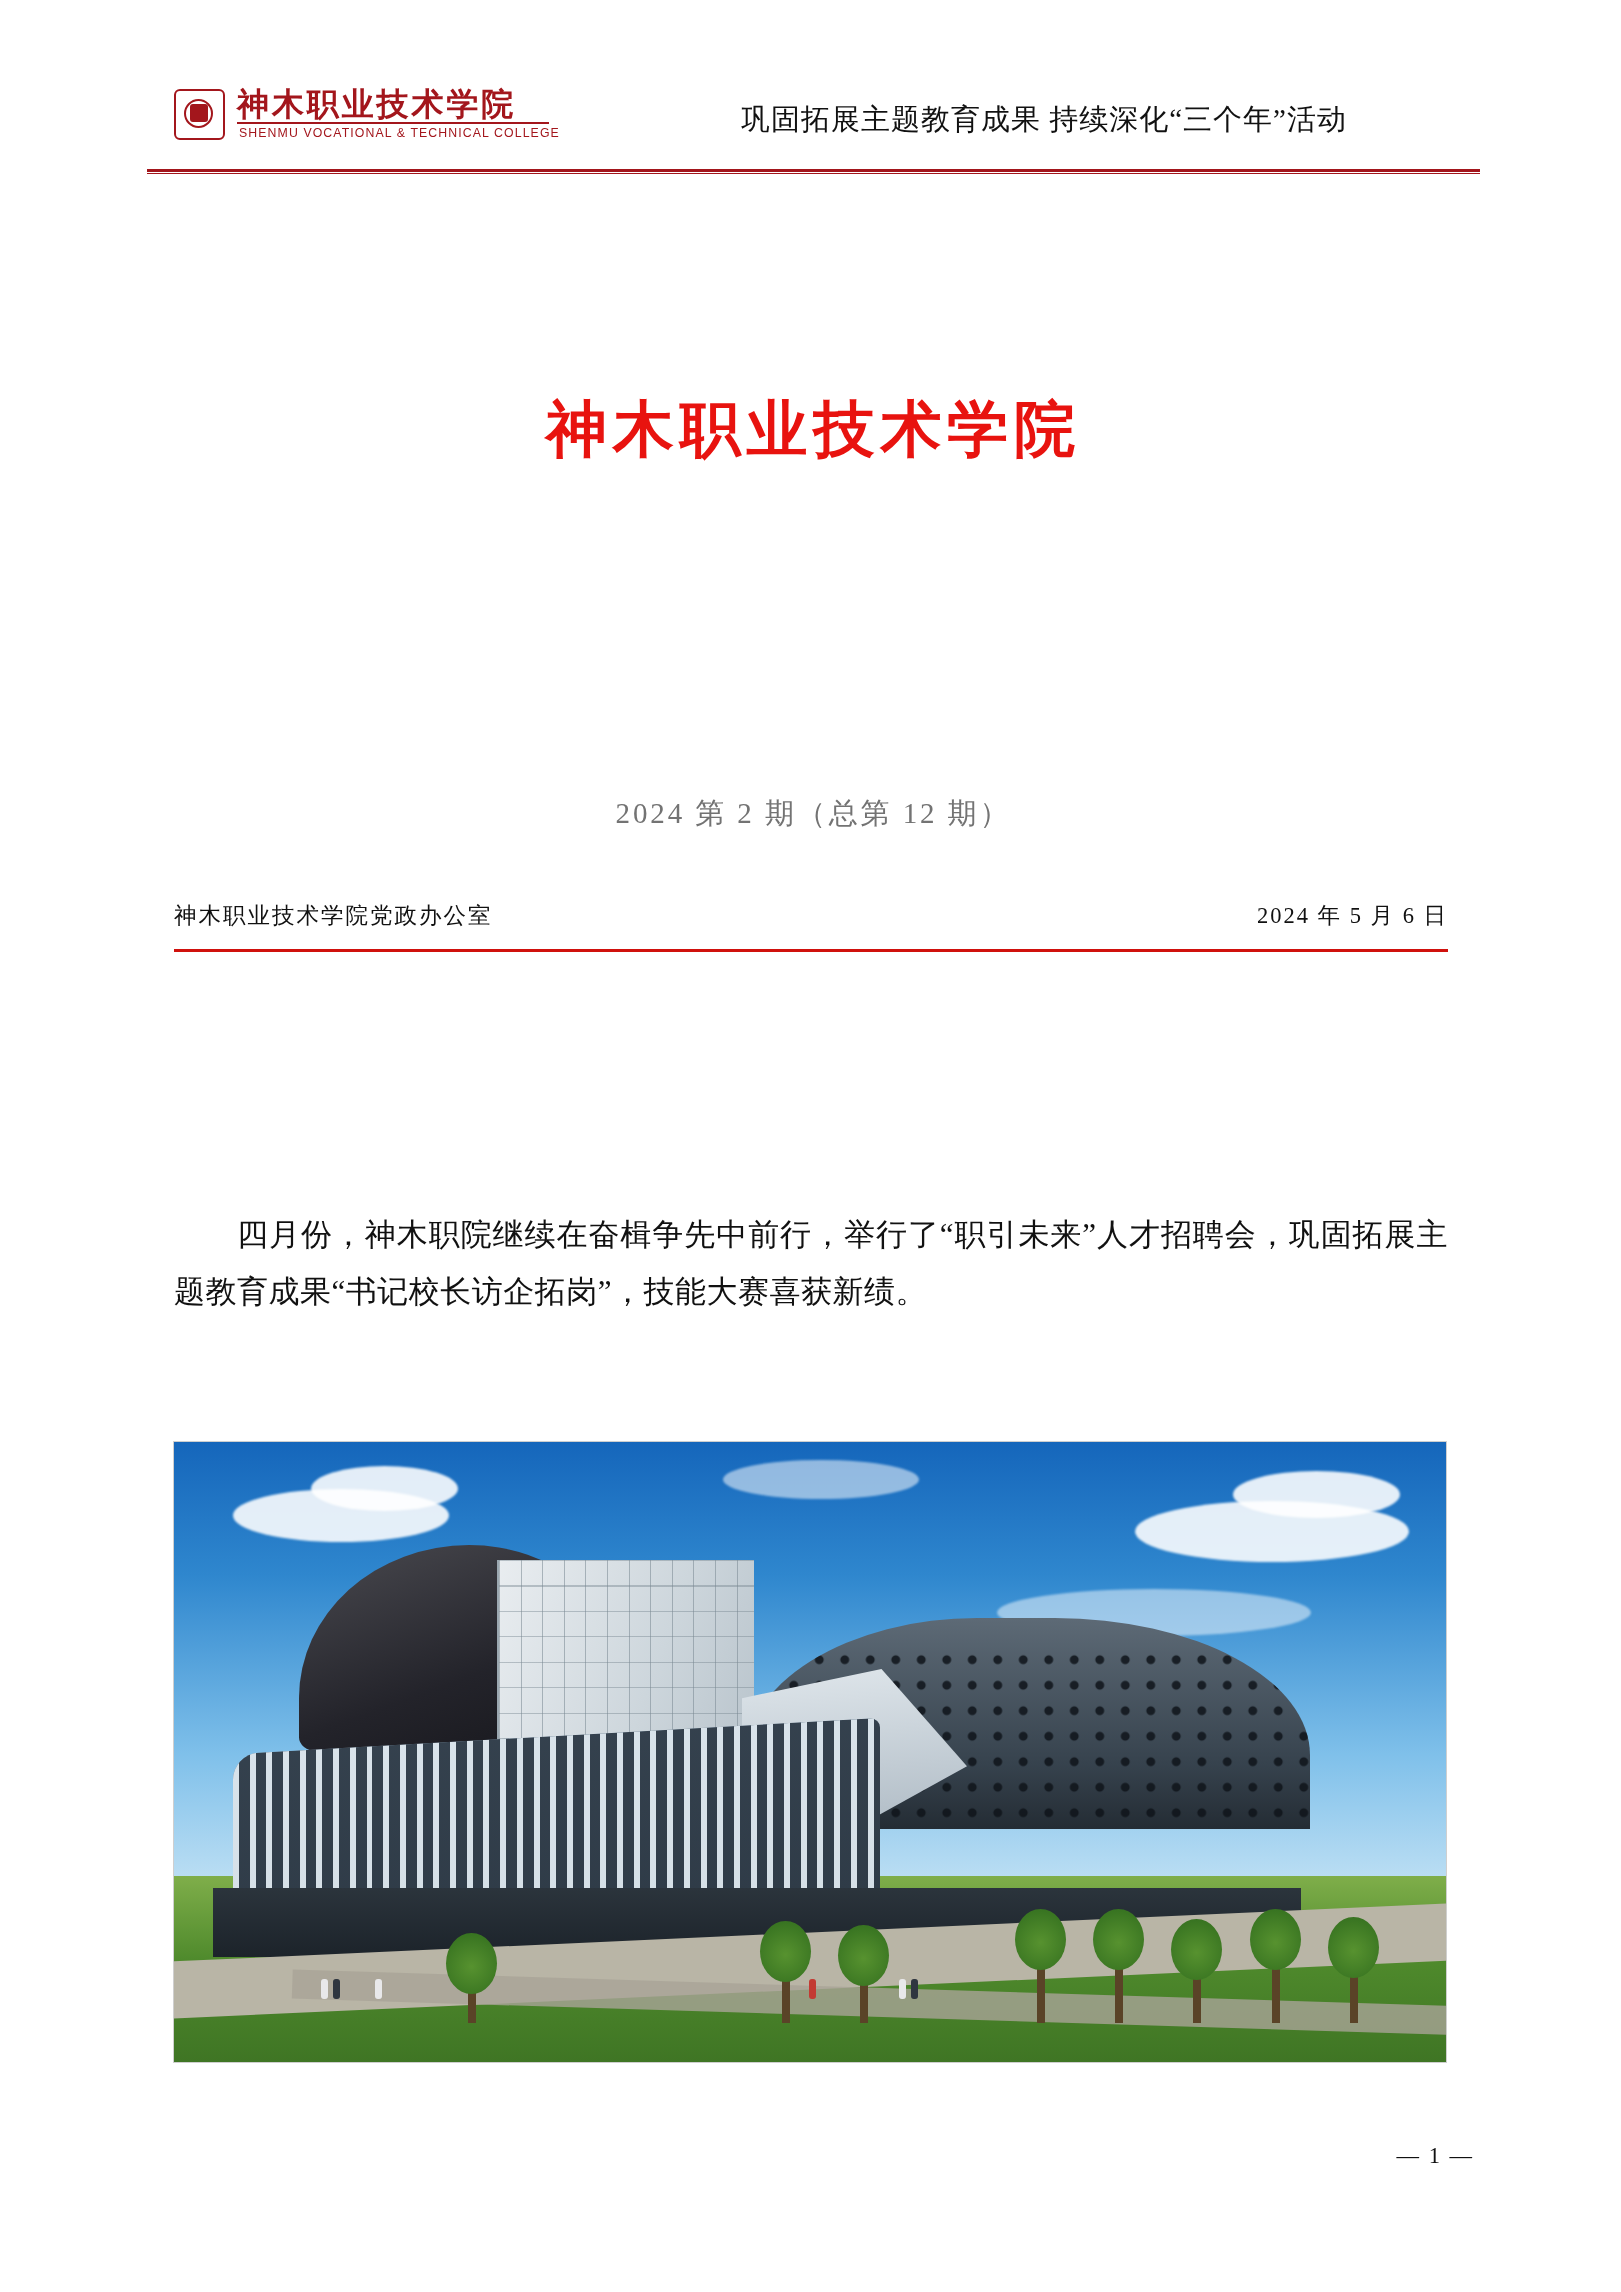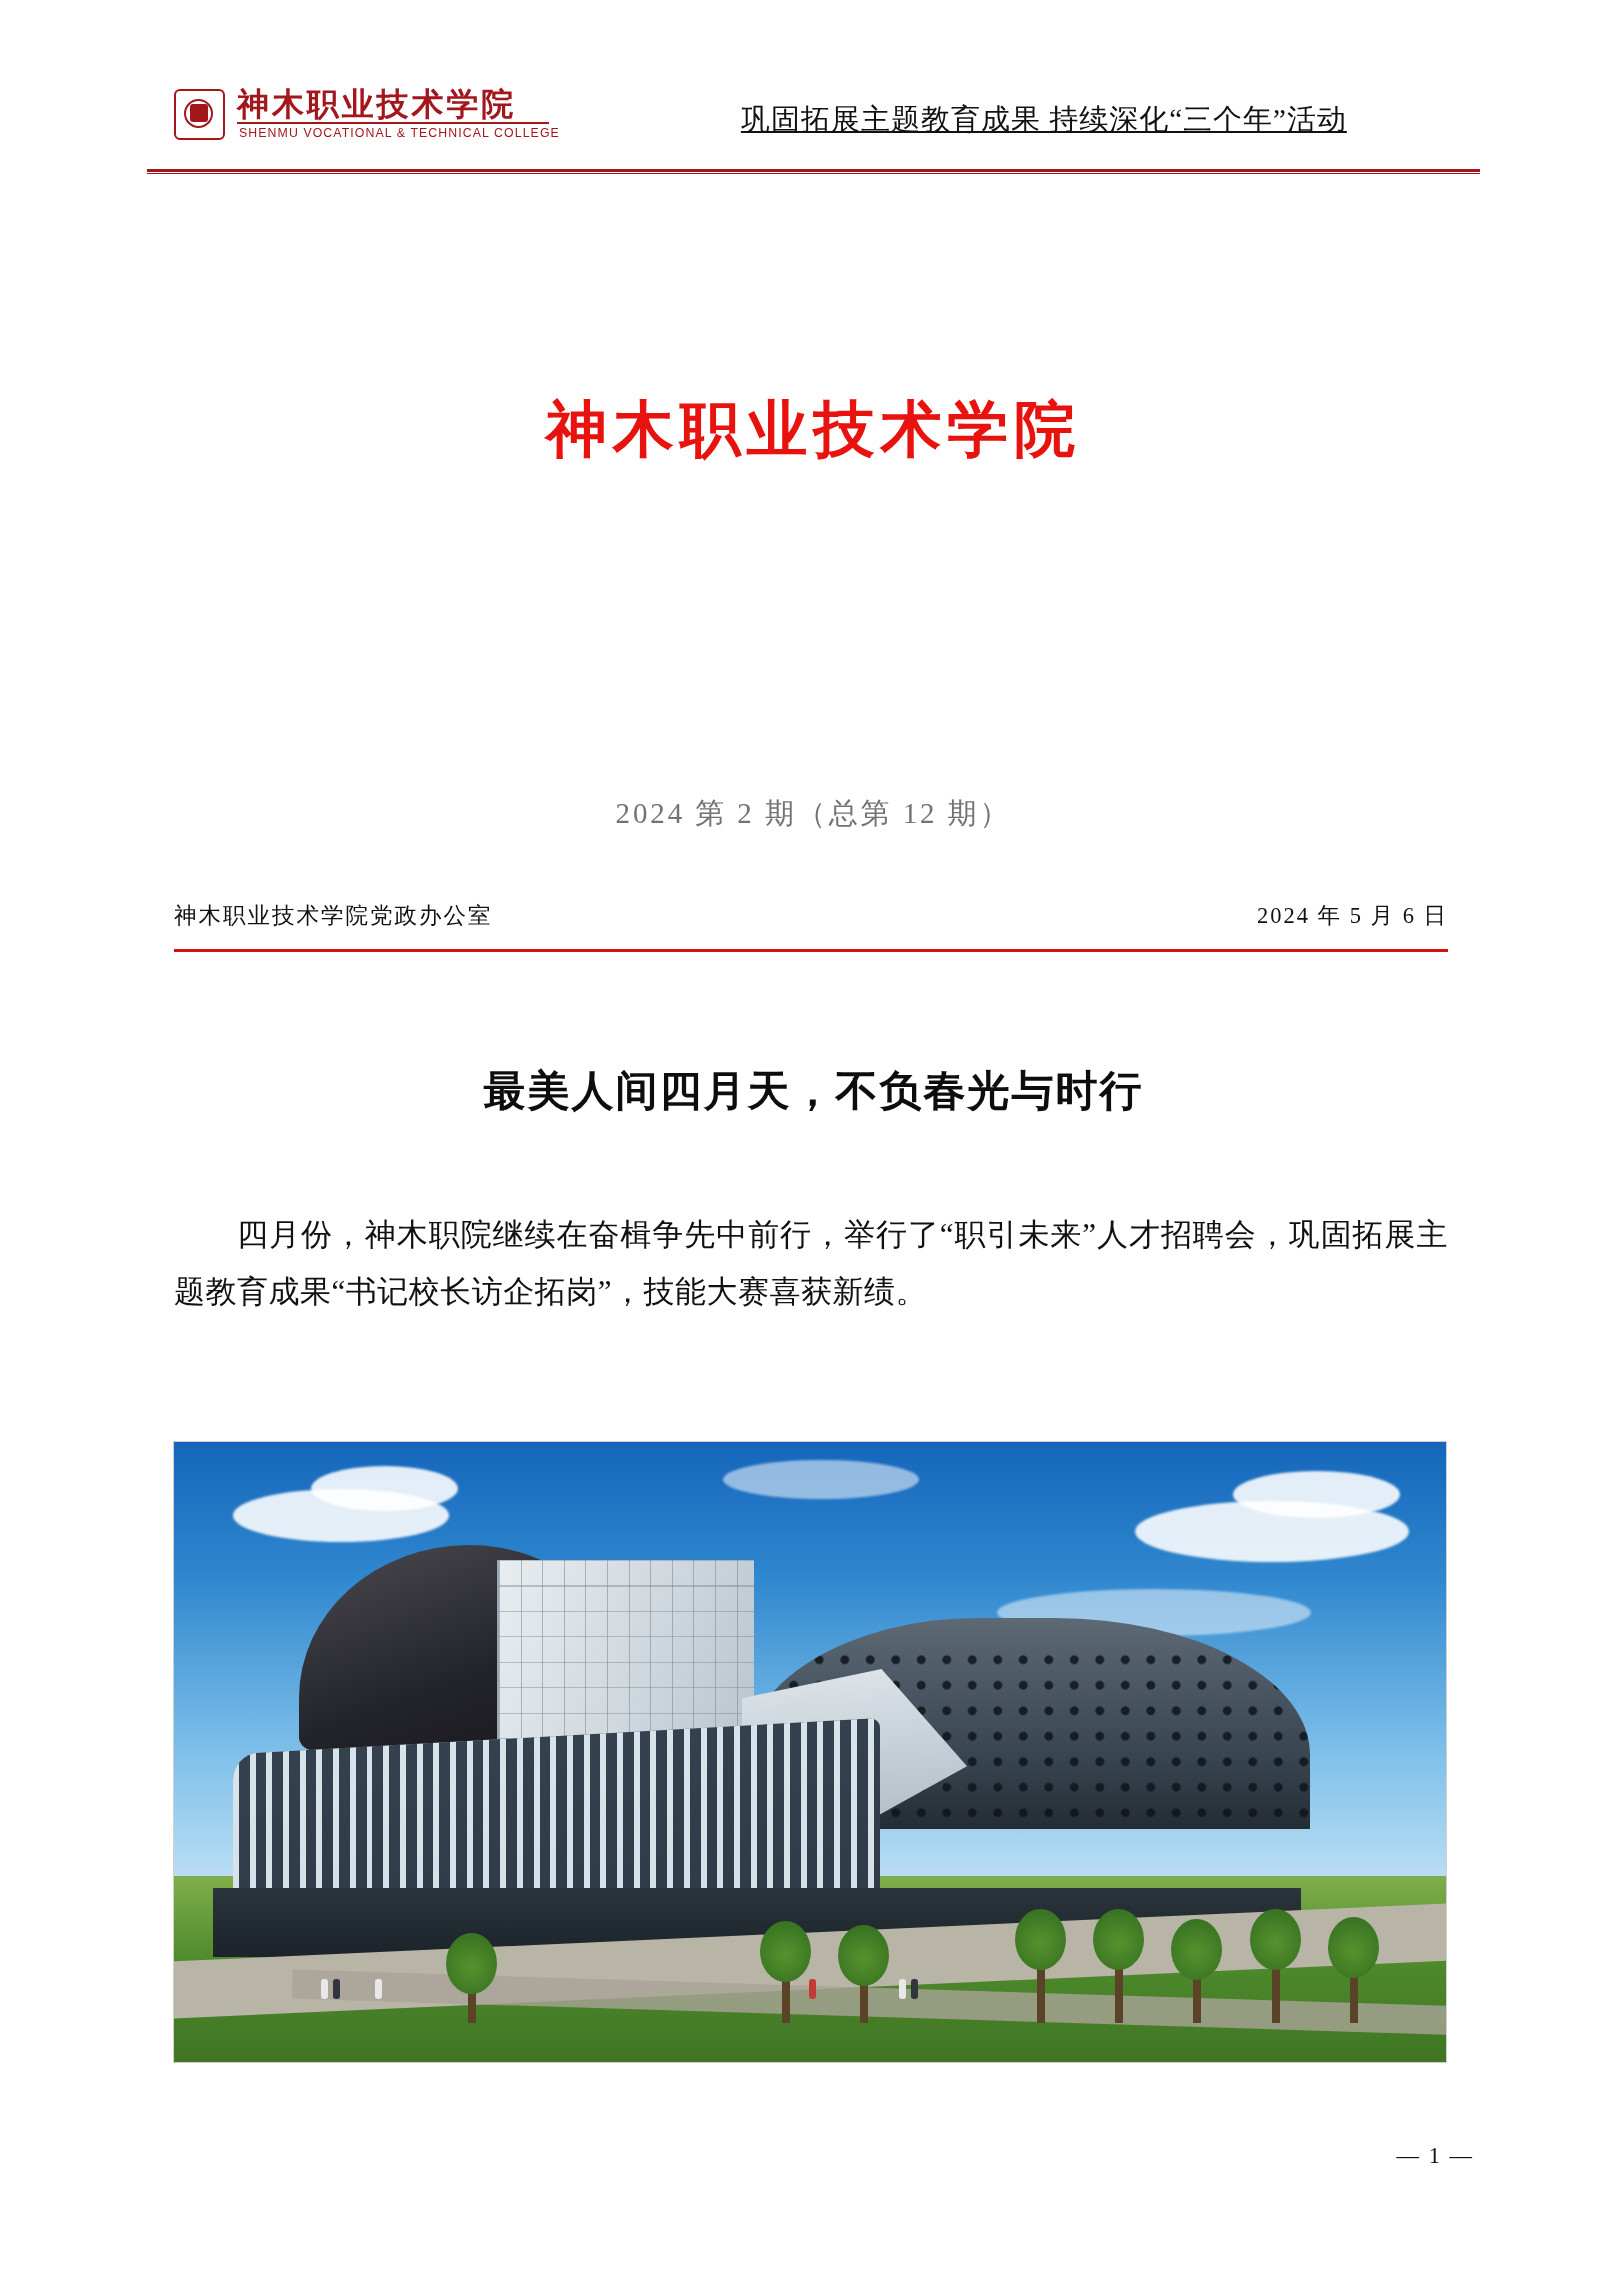--- a/index.html
+++ b/index.html
@@ -97,21 +97,20 @@
     background: #a3161c;
   }
   .header-slogan {
     flex: 1 1 auto;
     text-align: center;
     font-size: 29px;
     color: #111;
     letter-spacing: 1px;
     white-space: nowrap;
     padding-left: 9.8px;
-    text-decoration: underline;
   }
 
   .header-rule {
     position: absolute;
     left: 147px;
     top: 169px;
     width: 1333px;
     height: 2.9px;
     background: #a3161c;
   }
@@ -384,21 +383,20 @@
     <div class="line1">神木职业技术学院</div>
   </div>
   <div class="issue">2024 第 2 期（总第 12 期）</div>
 
   <div class="imprint">
     <div>神木职业技术学院党政办公室</div>
     <div>2024 年 5 月 6 日</div>
   </div>
   <div class="imprint-rule"></div>
 
-  <div class="article-title">最美人间四月天，不负春光与时行</div>
   <div class="article-body">四月份，神木职院继续在奋楫争先中前行，举行了“职引未来”人才招聘会，巩固拓展主题教育成果“书记校长访企拓岗”，技能大赛喜获新绩。</div>
 
   <div class="photo">
     <div class="sky"></div>
     <div class="cloud c1"></div>
     <div class="cloud c2"></div>
     <div class="cloud c3"></div>
     <div class="cloud c4"></div>
     <div class="cloud c5"></div>
     <div class="cloud c6"></div>

